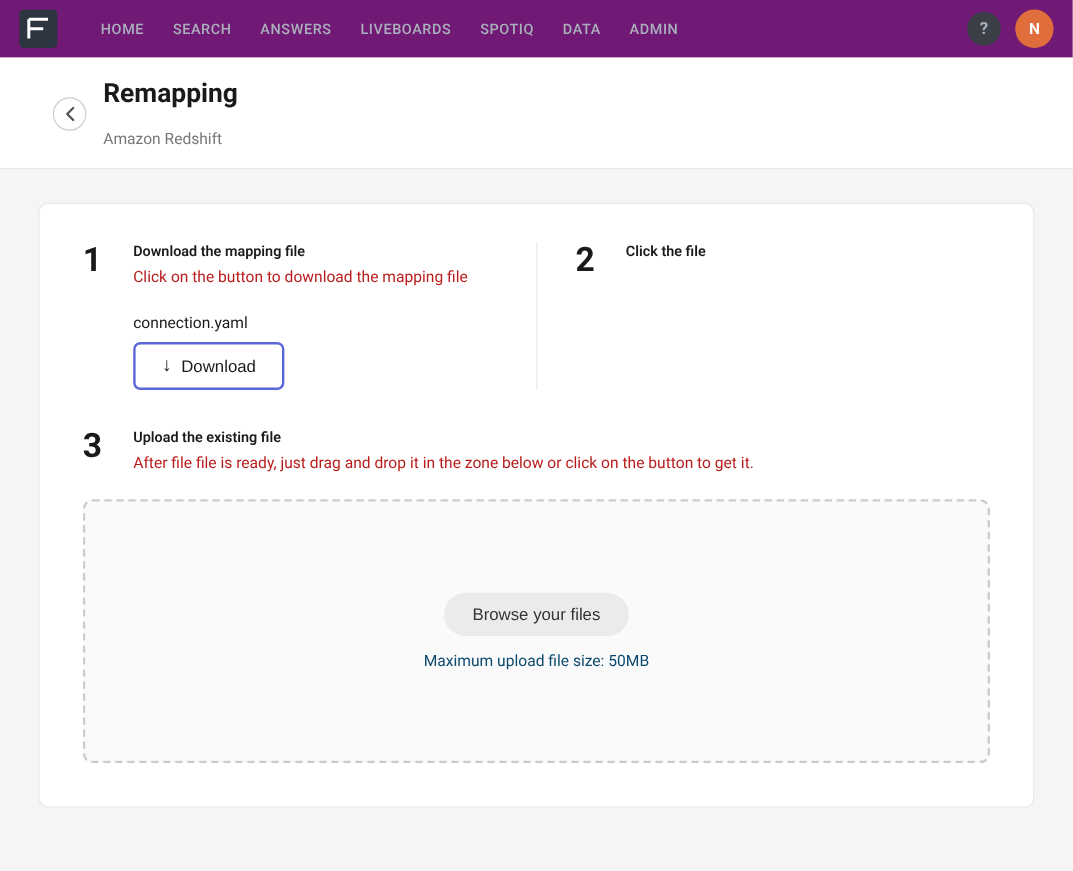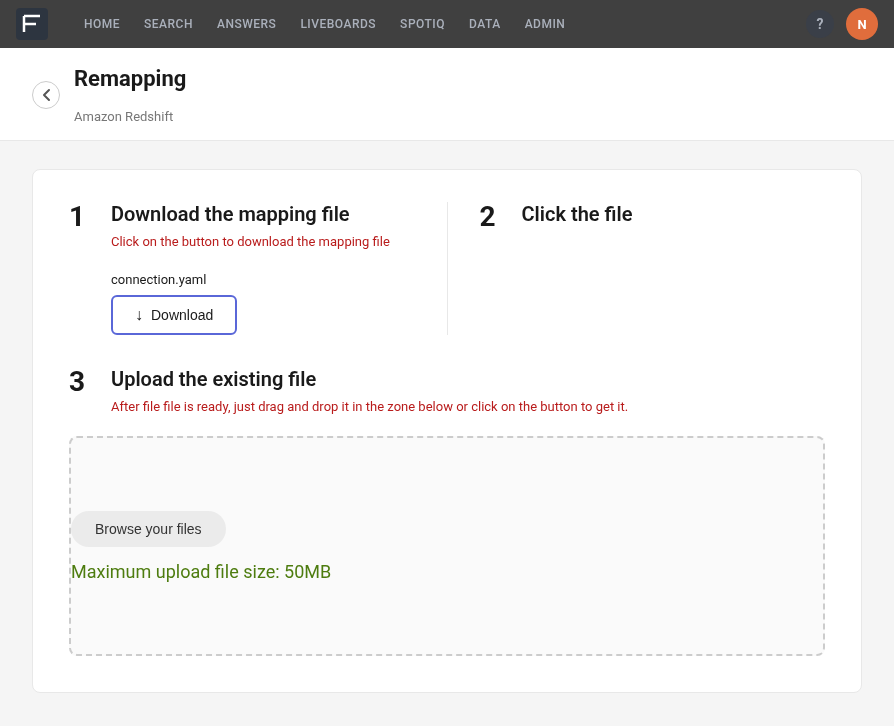--- a/index.html
+++ b/index.html
@@ -1,20 +1,20 @@
 <!DOCTYPE html>
 <html><head>
   <meta charset="utf-8">
   <style>
     * { box-sizing: border-box; margin: 0; padding: 0; }
     body { font-family: -apple-system, BlinkMacSystemFont, 'Segoe UI', Roboto, sans-serif; background: #f5f5f5; width: 894px; min-height: 726px; }
 
     
     .navbar {
-      background: #404040;
+      background: #701a75;
       height: 48px;
       display: flex;
       align-items: center;
       padding: 0 16px;
       gap: 28px;
       justify-content: center;
     }
     .navbar-logo {
       display: flex; align-items: center; margin-right: 8px;
     }
@@ -39,21 +39,21 @@
     .avatar-btn {
       width: 32px; height: 32px; border-radius: 50%;
       background: #e06d3c; color: #fff;
       display: flex; align-items: center; justify-content: center;
       font-size: 13px; font-weight: bold; cursor: pointer;
     }
 
     
     .page-header {
       background: #fff;
-      padding: 18px 28px 16px 32px;
+      padding: 18px 28px 16px 44px;
       border-bottom: 1px solid #e8e8e8;
       display: flex;
       align-items: center;
       gap: 14px;
     }
     .back-btn {
       width: 28px; height: 28px; border-radius: 50%;
       border: 1px solid #ccc; background: #fff;
       display: flex; align-items: center; justify-content: center;
       cursor: pointer; color: #555; font-size: 13px;
@@ -89,21 +89,21 @@
 
     .step-number {
       font-size: 28px;
       font-weight: 700;
       color: #1a1a1a;
       min-width: 24px;
       line-height: 1.1;
     }
 
     .step-content { flex: 1; }
-    .step-title { font-size: 20px; font-weight: 600; color: #1a1a1a; margin-bottom: 6px; }
+    .step-title { font-size: 12px; font-weight: 600; color: #1a1a1a; margin-bottom: 6px; }
     .step-desc { font-size: 13px; color: #b91c1c; line-height: 1.5; }
 
     .step-divider {
       width: 1px;
       background: #e8e8e8;
       margin: 0 32px;
     }
 
     
     .file-area { margin-top: 20px; }
@@ -130,39 +130,39 @@
       margin-bottom: 20px;
     }
 
     
     .upload-zone {
       border: 2px dashed #ccc;
       border-radius: 8px;
       min-height: 220px;
       display: flex;
       flex-direction: column;
-      align-items: flex-start;
+      align-items: center;
       justify-content: center;
       gap: 14px;
       background: #fafafa;
       cursor: pointer;
     }
 
     .browse-btn {
       padding: 10px 24px;
       background: #ebebeb;
       border: none;
       border-radius: 20px;
       font-size: 14px;
       cursor: pointer;
       color: #333;
       font-weight: 500;
     }
 
-    .upload-max-size { font-size: 18px; color: #4d7c0f; }
+    .upload-max-size { font-size: 13px; color: #0c4a6e; }
 
     
     .dl-icon { font-size: 16px; }
   </style>
 </head>
 <body>
 
 <nav class="navbar">
   <div class="navbar-logo">
     <svg viewBox="0 0 32 32" fill="none">

